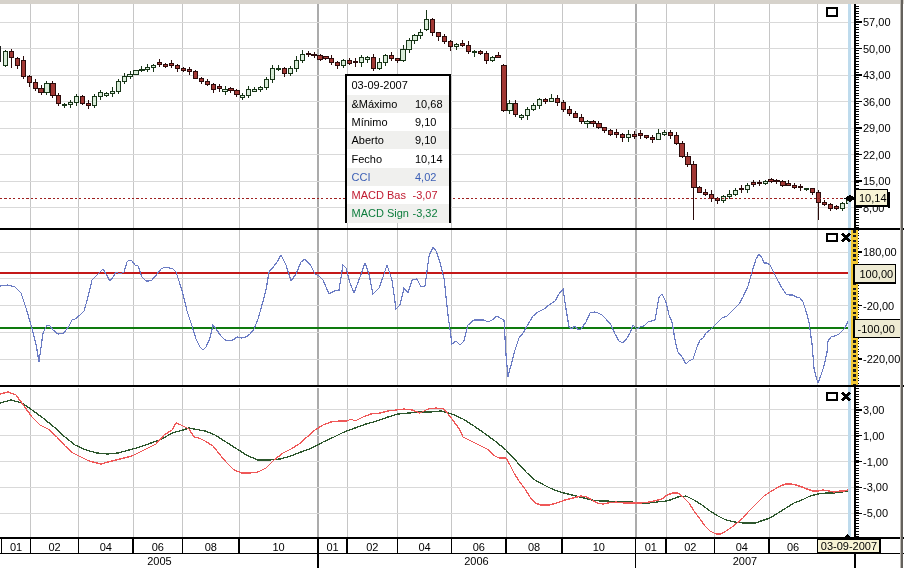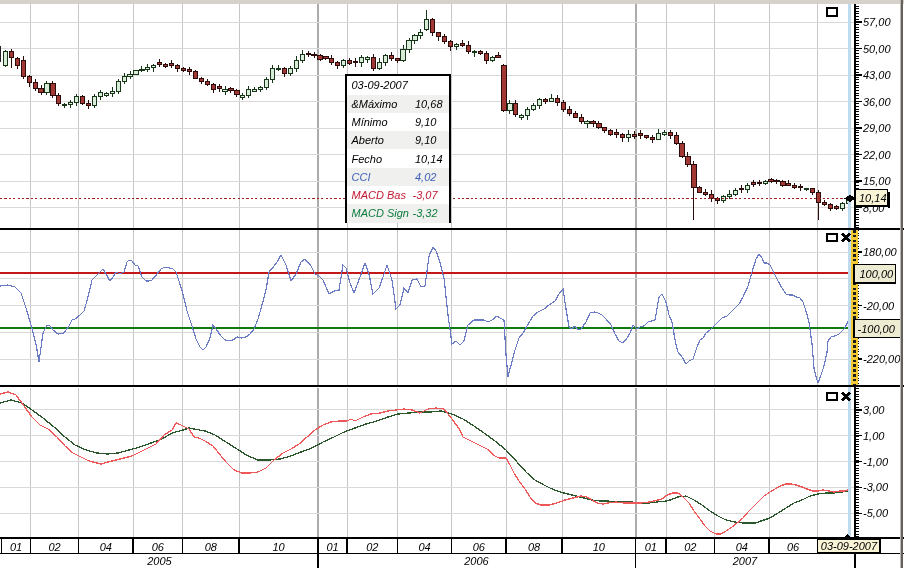--- a/index.html
+++ b/index.html
@@ -1,14 +1,14 @@
 <!DOCTYPE html>
 <html><head><meta charset="utf-8"><style>
 html,body{margin:0;padding:0;background:#fff;}
-#c{position:relative;width:904px;height:568px;overflow:hidden;font-family:"Liberation Sans",sans-serif;font-style:italic;}
+#c{position:relative;width:904px;height:568px;overflow:hidden;font-family:"Liberation Sans",sans-serif;}
 </style></head><body>
 <div id="c"><svg width="904" height="568" viewBox="0 0 904 568" shape-rendering="crispEdges">
 <rect x="0" y="0" width="904" height="568" fill="#ffffff"></rect>
 <rect x="0" y="0" width="904" height="4" fill="#d6d2cb"></rect>
 <path d="M30.5 4L30.5 228M78.5 4L78.5 228M133 4L133 228M182.5 4L182.5 228M239 4L239 228M347 4L347 228M397.5 4L397.5 228M451.5 4L451.5 228M506 4L506 228M562 4L562 228M666 4L666 228M714.5 4L714.5 228M769 4L769 228M817 4L817 228M30.5 230L30.5 385M78.5 230L78.5 385M133 230L133 385M182.5 230L182.5 385M239 230L239 385M347 230L347 385M397.5 230L397.5 385M451.5 230L451.5 385M506 230L506 385M562 230L562 385M666 230L666 385M714.5 230L714.5 385M769 230L769 385M817 230L817 385M30.5 388L30.5 537.5M78.5 388L78.5 537.5M133 388L133 537.5M182.5 388L182.5 537.5M239 388L239 537.5M347 388L347 537.5M397.5 388L397.5 537.5M451.5 388L451.5 537.5M506 388L506 537.5M562 388L562 537.5M666 388L666 537.5M714.5 388L714.5 537.5M769 388L769 537.5M817 388L817 537.5" stroke="#c6c6c6" stroke-width="1"></path>
 <path d="M318 4L318 228M635.5 4L635.5 228M318 230L318 385M635.5 230L635.5 385M318 388L318 537.5M635.5 388L635.5 537.5" stroke="#ababab" stroke-width="2"></path>
 <path d="M0 22L854.0 22M0 48.5L854.0 48.5M0 75L854.0 75M0 101.5L854.0 101.5M0 128L854.0 128M0 154.5L854.0 154.5M0 181L854.0 181M0 207.5L854.0 207.5M0 252L854.0 252M0 278.9L854.0 278.9M0 305.5L854.0 305.5M0 332.2L854.0 332.2M0 359L854.0 359M0 409.9L854.0 409.9M0 435.7L854.0 435.7M0 461.5L854.0 461.5M0 487.4L854.0 487.4M0 513.2L854.0 513.2" stroke="#d9d9d9" stroke-width="1"></path>
 <path d="M0 273L854.0 273" stroke="#c41818" stroke-width="2"></path>
 <path d="M0 328L854.0 328" stroke="#0e7a0e" stroke-width="2"></path>
 <path d="M-1.6 46h2.4v16h-2.4Z" fill="#222222"></path>

